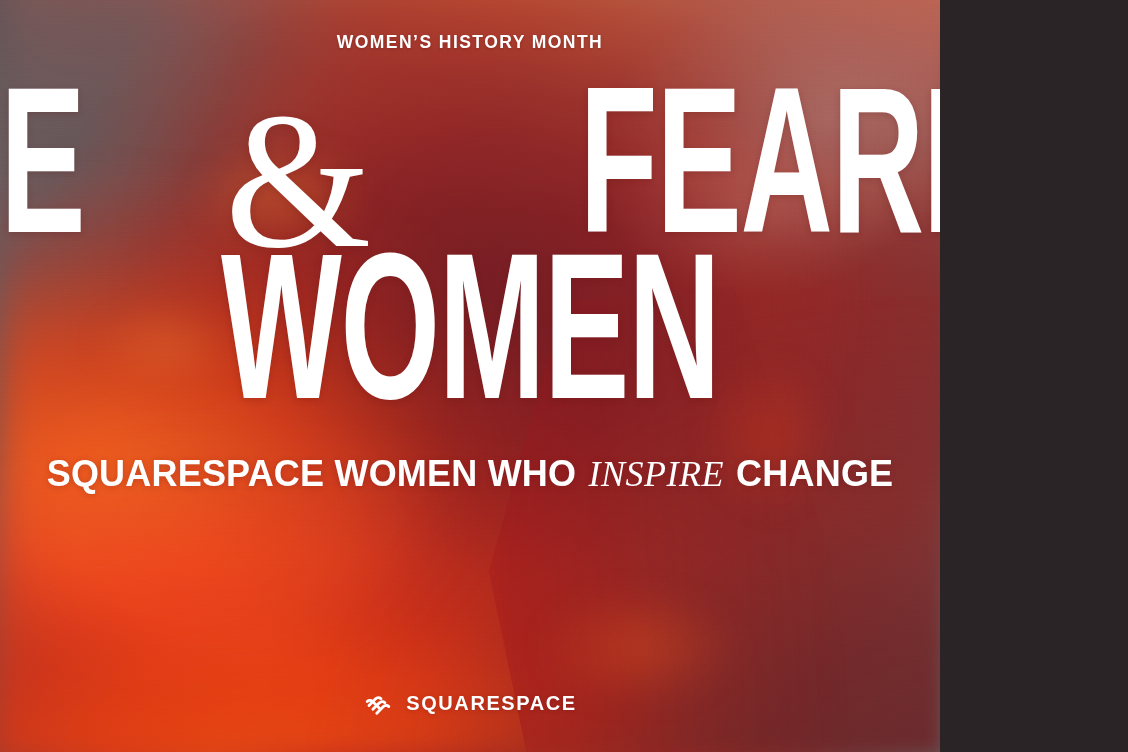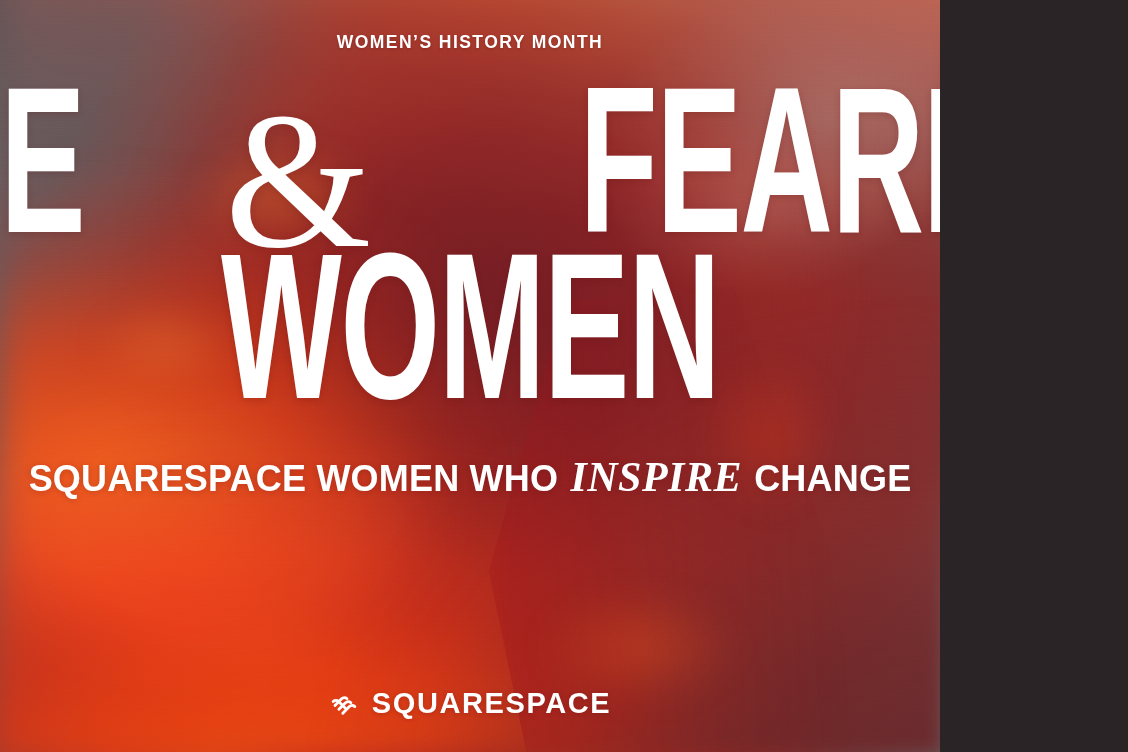--- a/index.html
+++ b/index.html
@@ -241,36 +241,36 @@
     font-family:"Liberation Sans Narrow","Liberation Sans",sans-serif;
     font-size:36px;
     font-weight:bold;
     letter-spacing:.2px;
     white-space:nowrap;
     text-shadow:0 1px 6px rgba(96,16,18,.26);
   }
   .tagline .em{
     font-family:"Liberation Serif","DejaVu Serif",serif;
     font-style:italic;
-    font-weight:bold;
-    font-size:42px;
+    font-weight:normal;
+    font-size:36px;
     letter-spacing:.5px;
     padding:0 2px;
   }
 
   .brand{
     position:absolute;
     left:0; right:0;
     bottom:34px;
     display:flex; align-items:center; justify-content:center;
     gap:13px;
   }
   .brand-mark{ width:30px; height:30px; display:block; }
   .brand-word{
-    font-size:29px;
+    font-size:20px;
     font-weight:bold;
     letter-spacing:1.6px;
     color:#fff;
     line-height:1;
     text-shadow:0 1px 4px rgba(96,16,18,.25);
   }
 </style>
 </head>
 <body>
 

